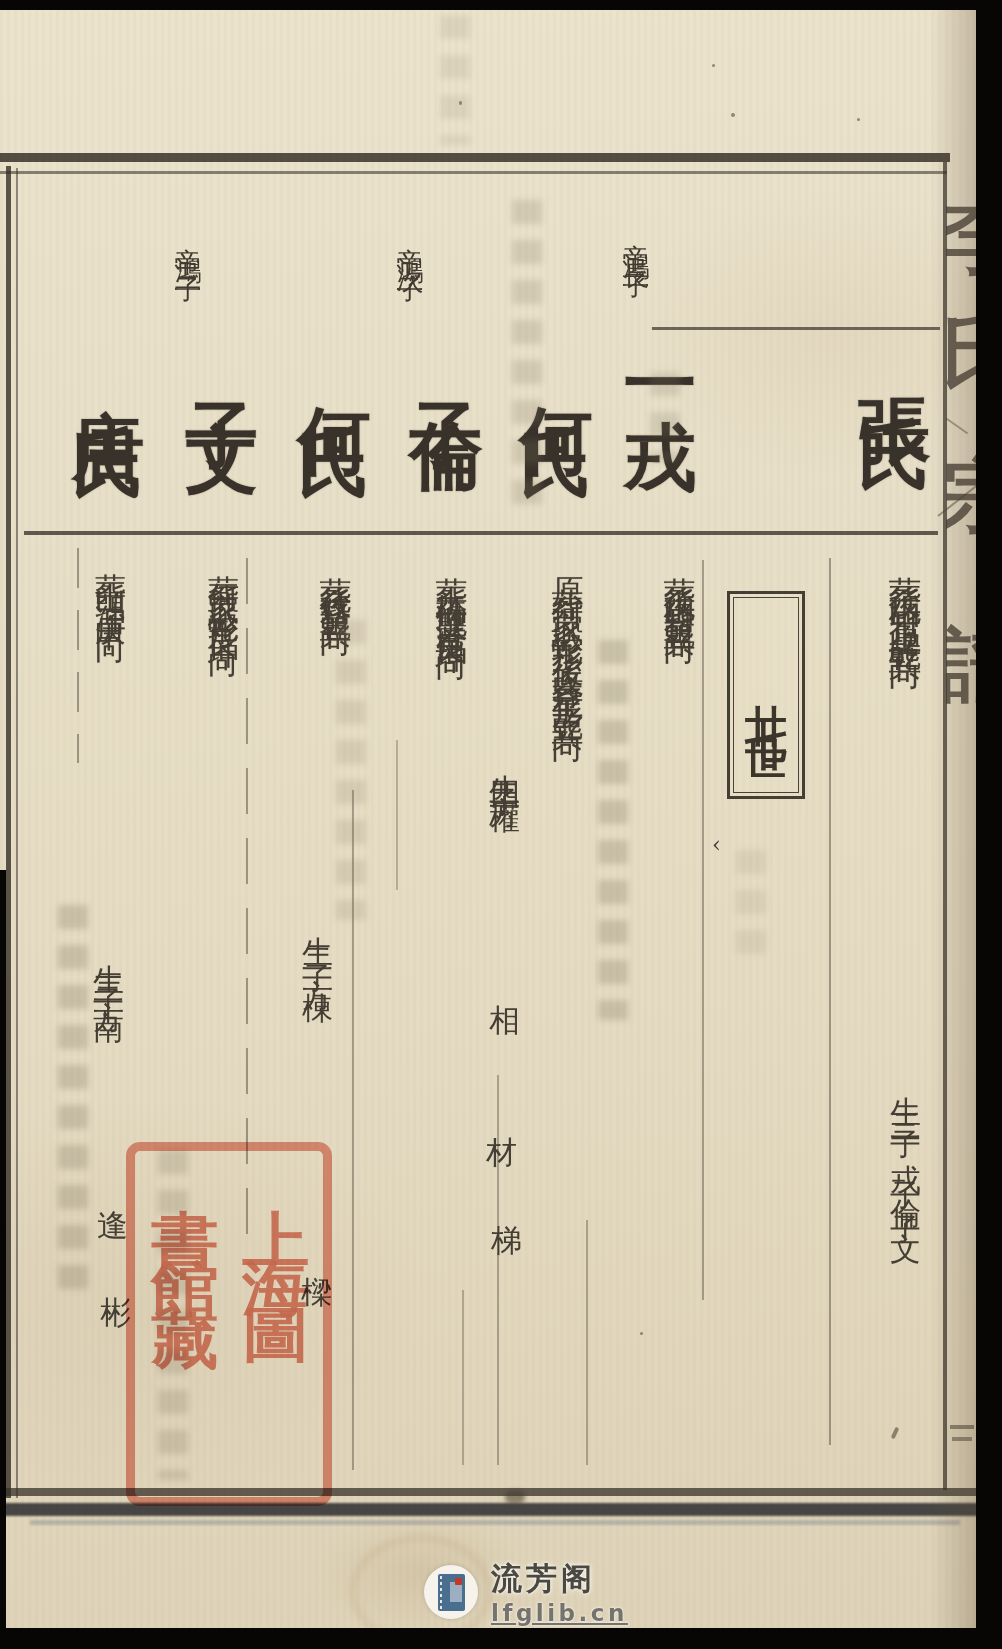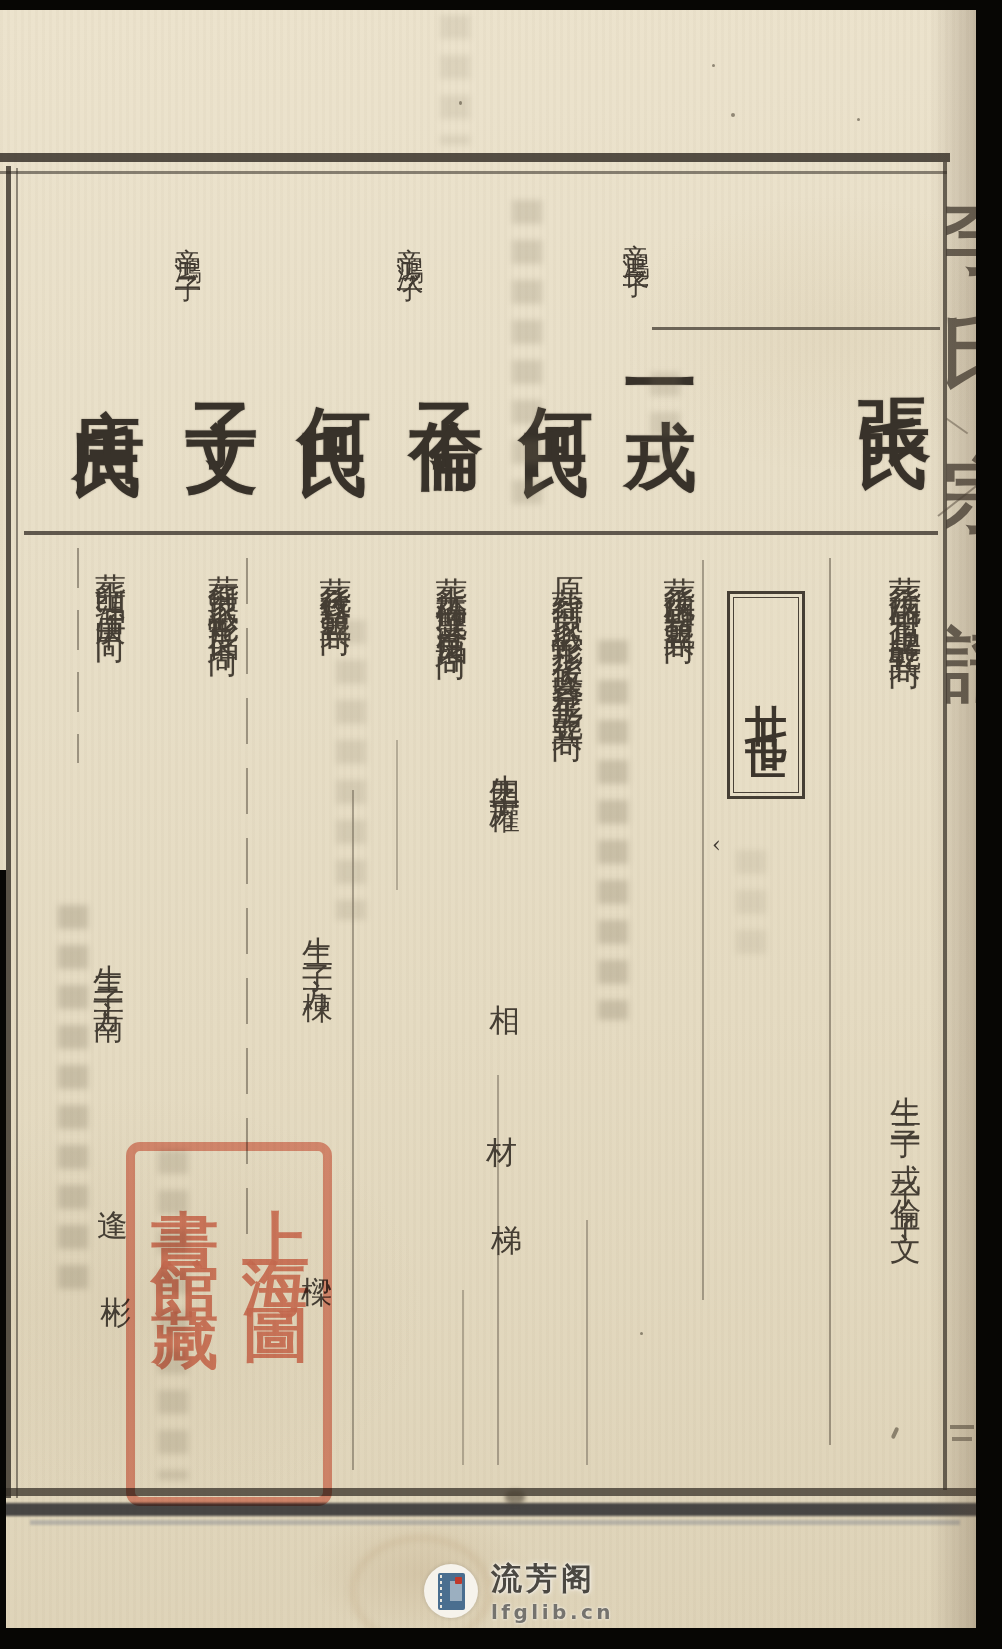--- a/index.html
+++ b/index.html
@@ -50,22 +50,22 @@
       font-family:"DejaVu Sans",sans-serif;}
   #wm .circle{width:54px;height:54px;border-radius:50%;background:#f6f3ec;
       display:flex;align-items:center;justify-content:center;box-shadow:0 0 4px rgba(0,0,0,.15);}
   #wm .book{position:relative;width:27px;height:37px;background:#4a6e8f;border-radius:2px;}
   #wm .stitch{position:absolute;left:2px;top:2px;width:2px;height:33px;
       background:repeating-linear-gradient(to bottom,#e8e6df 0 3px, rgba(0,0,0,0) 3px 6px);}
   #wm .sealdot{position:absolute;right:3px;top:4px;width:7px;height:7px;background:#c0392b;border-radius:1px;}
   #wm .label{position:absolute;left:12px;top:8px;width:12px;height:20px;background:#dfe6ea;opacity:.55;}
   #wm .cn{font-size:31px;font-weight:bold;color:#4b4842;letter-spacing:4px;
       text-shadow:0 0 3px rgba(255,255,255,.95), 0 0 6px rgba(255,255,255,.7);}
-  #wm .url{font-size:20px;font-weight:bold;color:#75736e;letter-spacing:3.5px;
-      text-shadow:0 0 3px rgba(255,255,255,.95);}
+  #wm .url{font-size:23px;font-weight:bold;color:#75736e;letter-spacing:3.5px;
+      text-shadow:0 0 3px rgba(255,255,255,.95);text-decoration:underline;}
   
   #spine{position:absolute;left:946px;top:160px;width:32px;height:1340px;overflow:hidden;}
   #spine span{position:absolute;left:-4px;font-size:80px;font-weight:bold;color:#433c33;opacity:.78;
       font-family:"DejaVu Serif",serif;}
   .caret{position:absolute;font-size:22px;color:#3e3830;}
 </style>
 </head>
 <body>
 <div id="stage">
 

